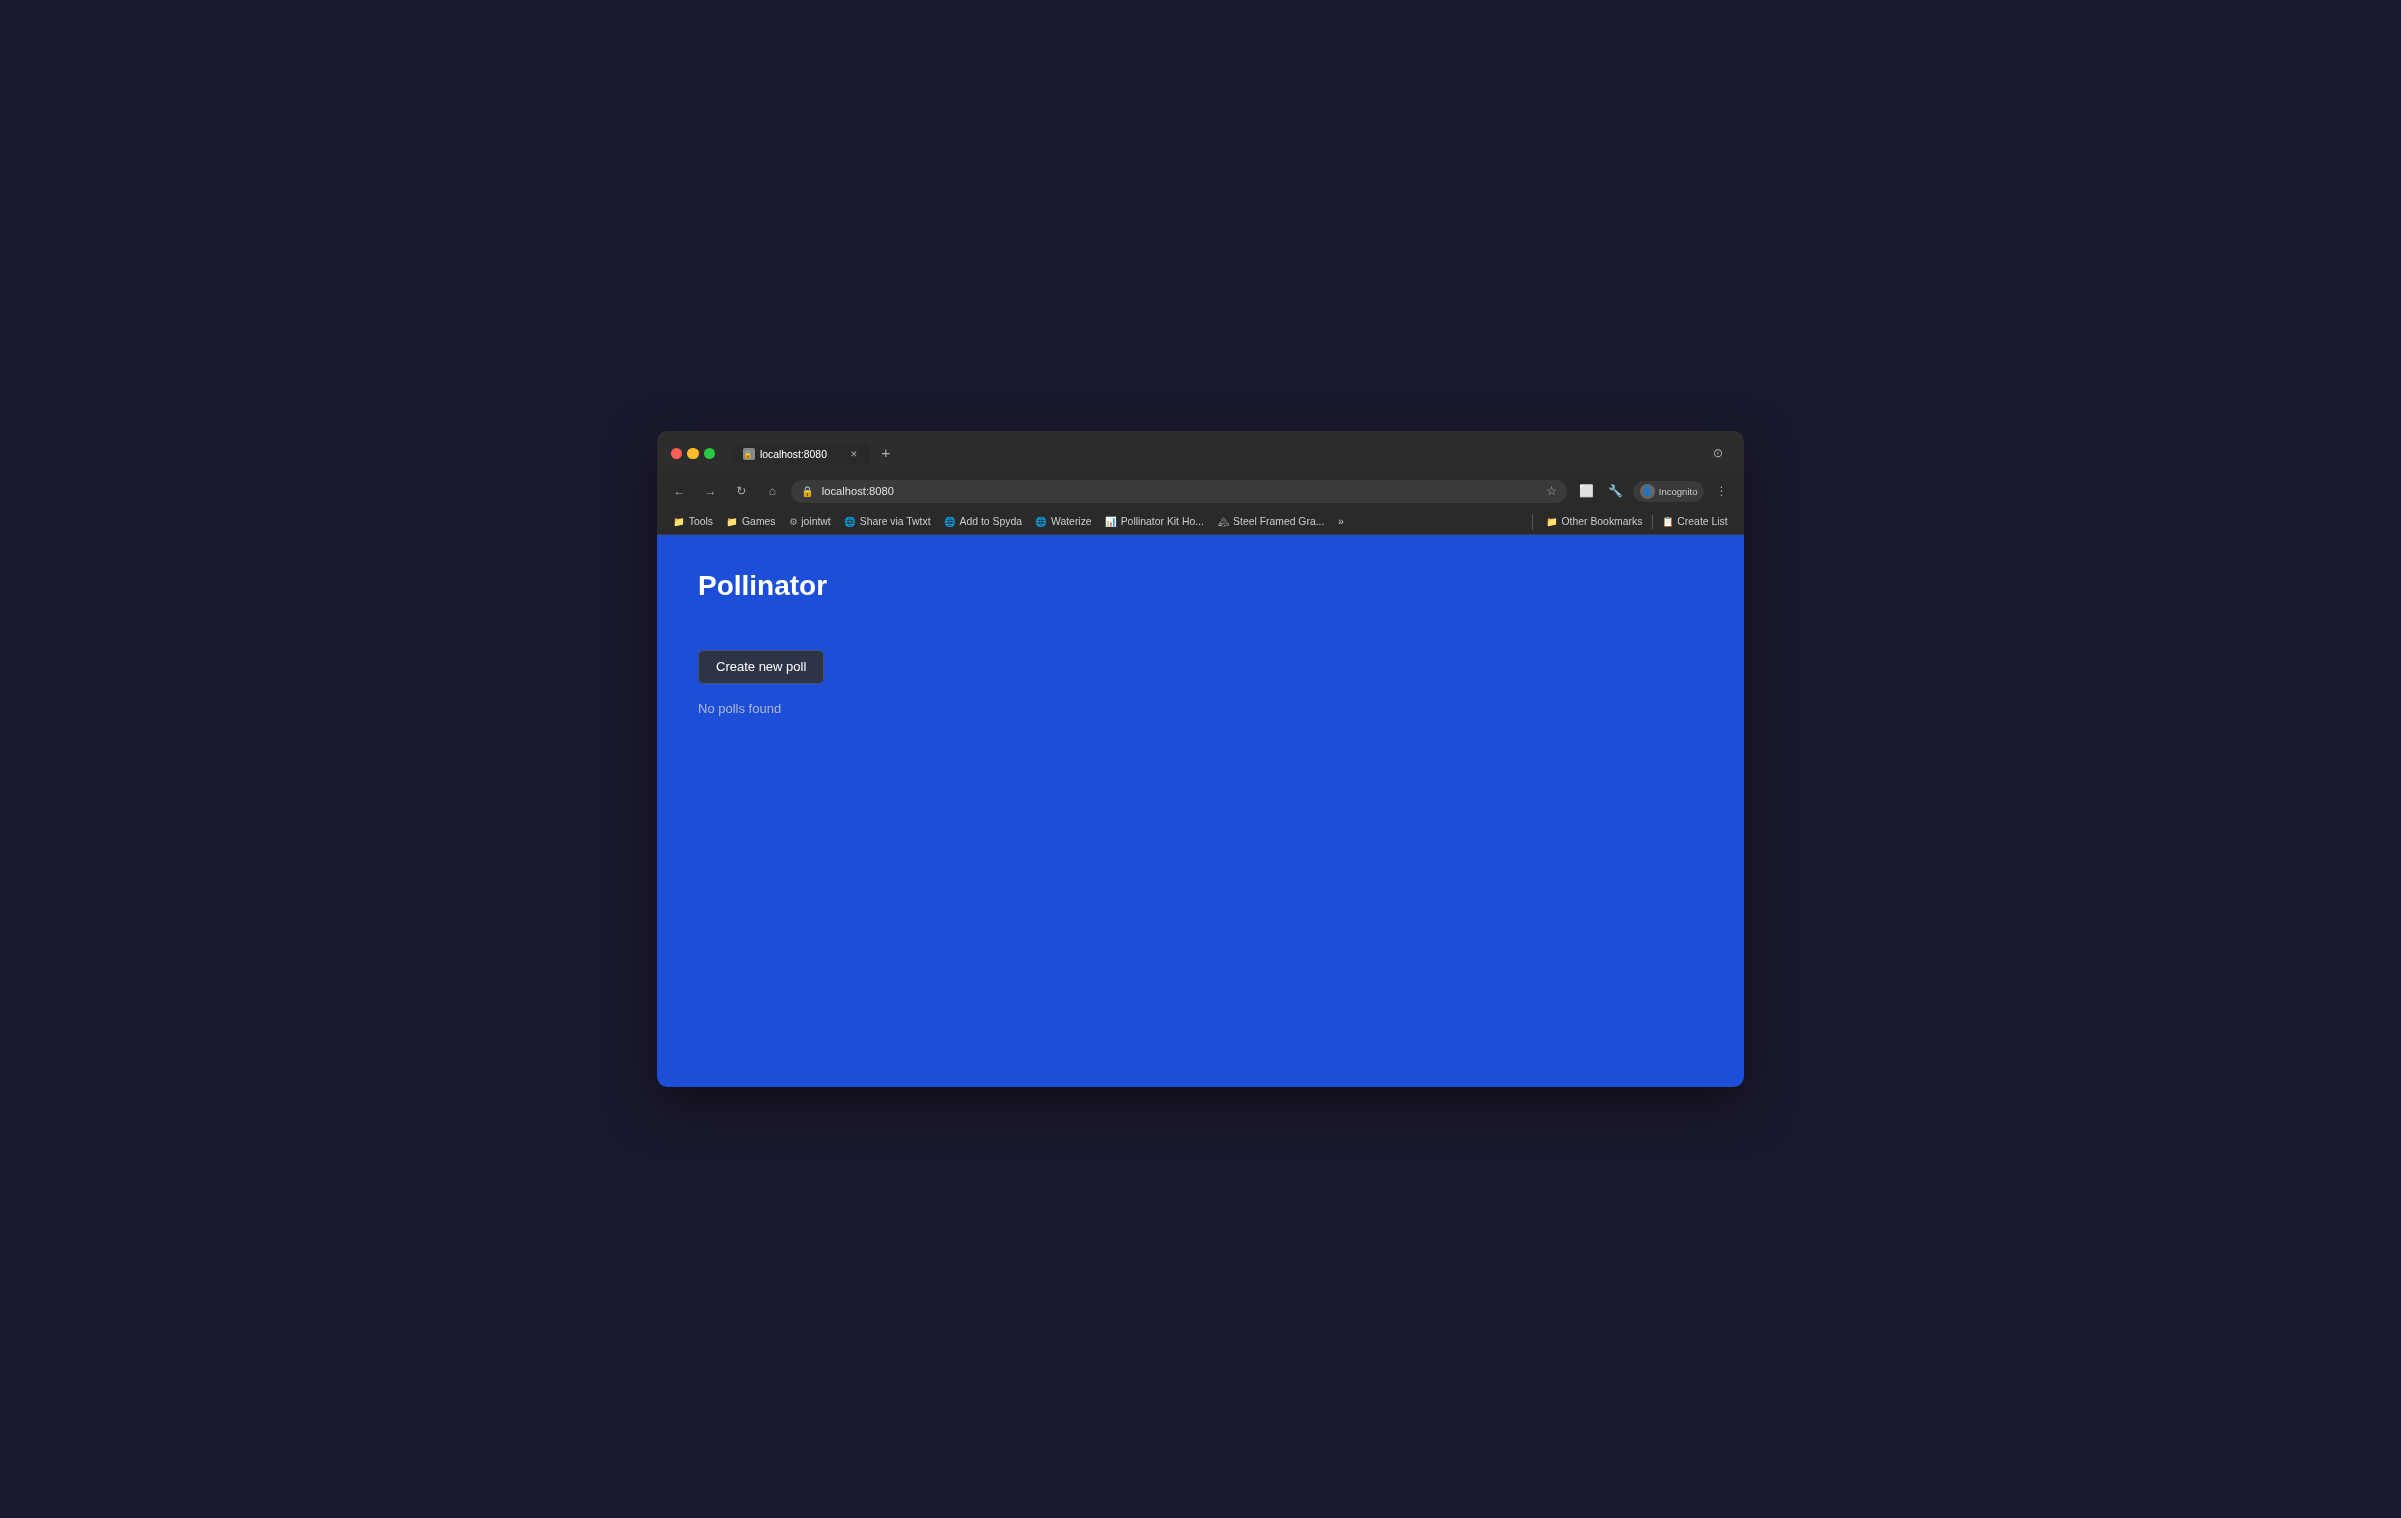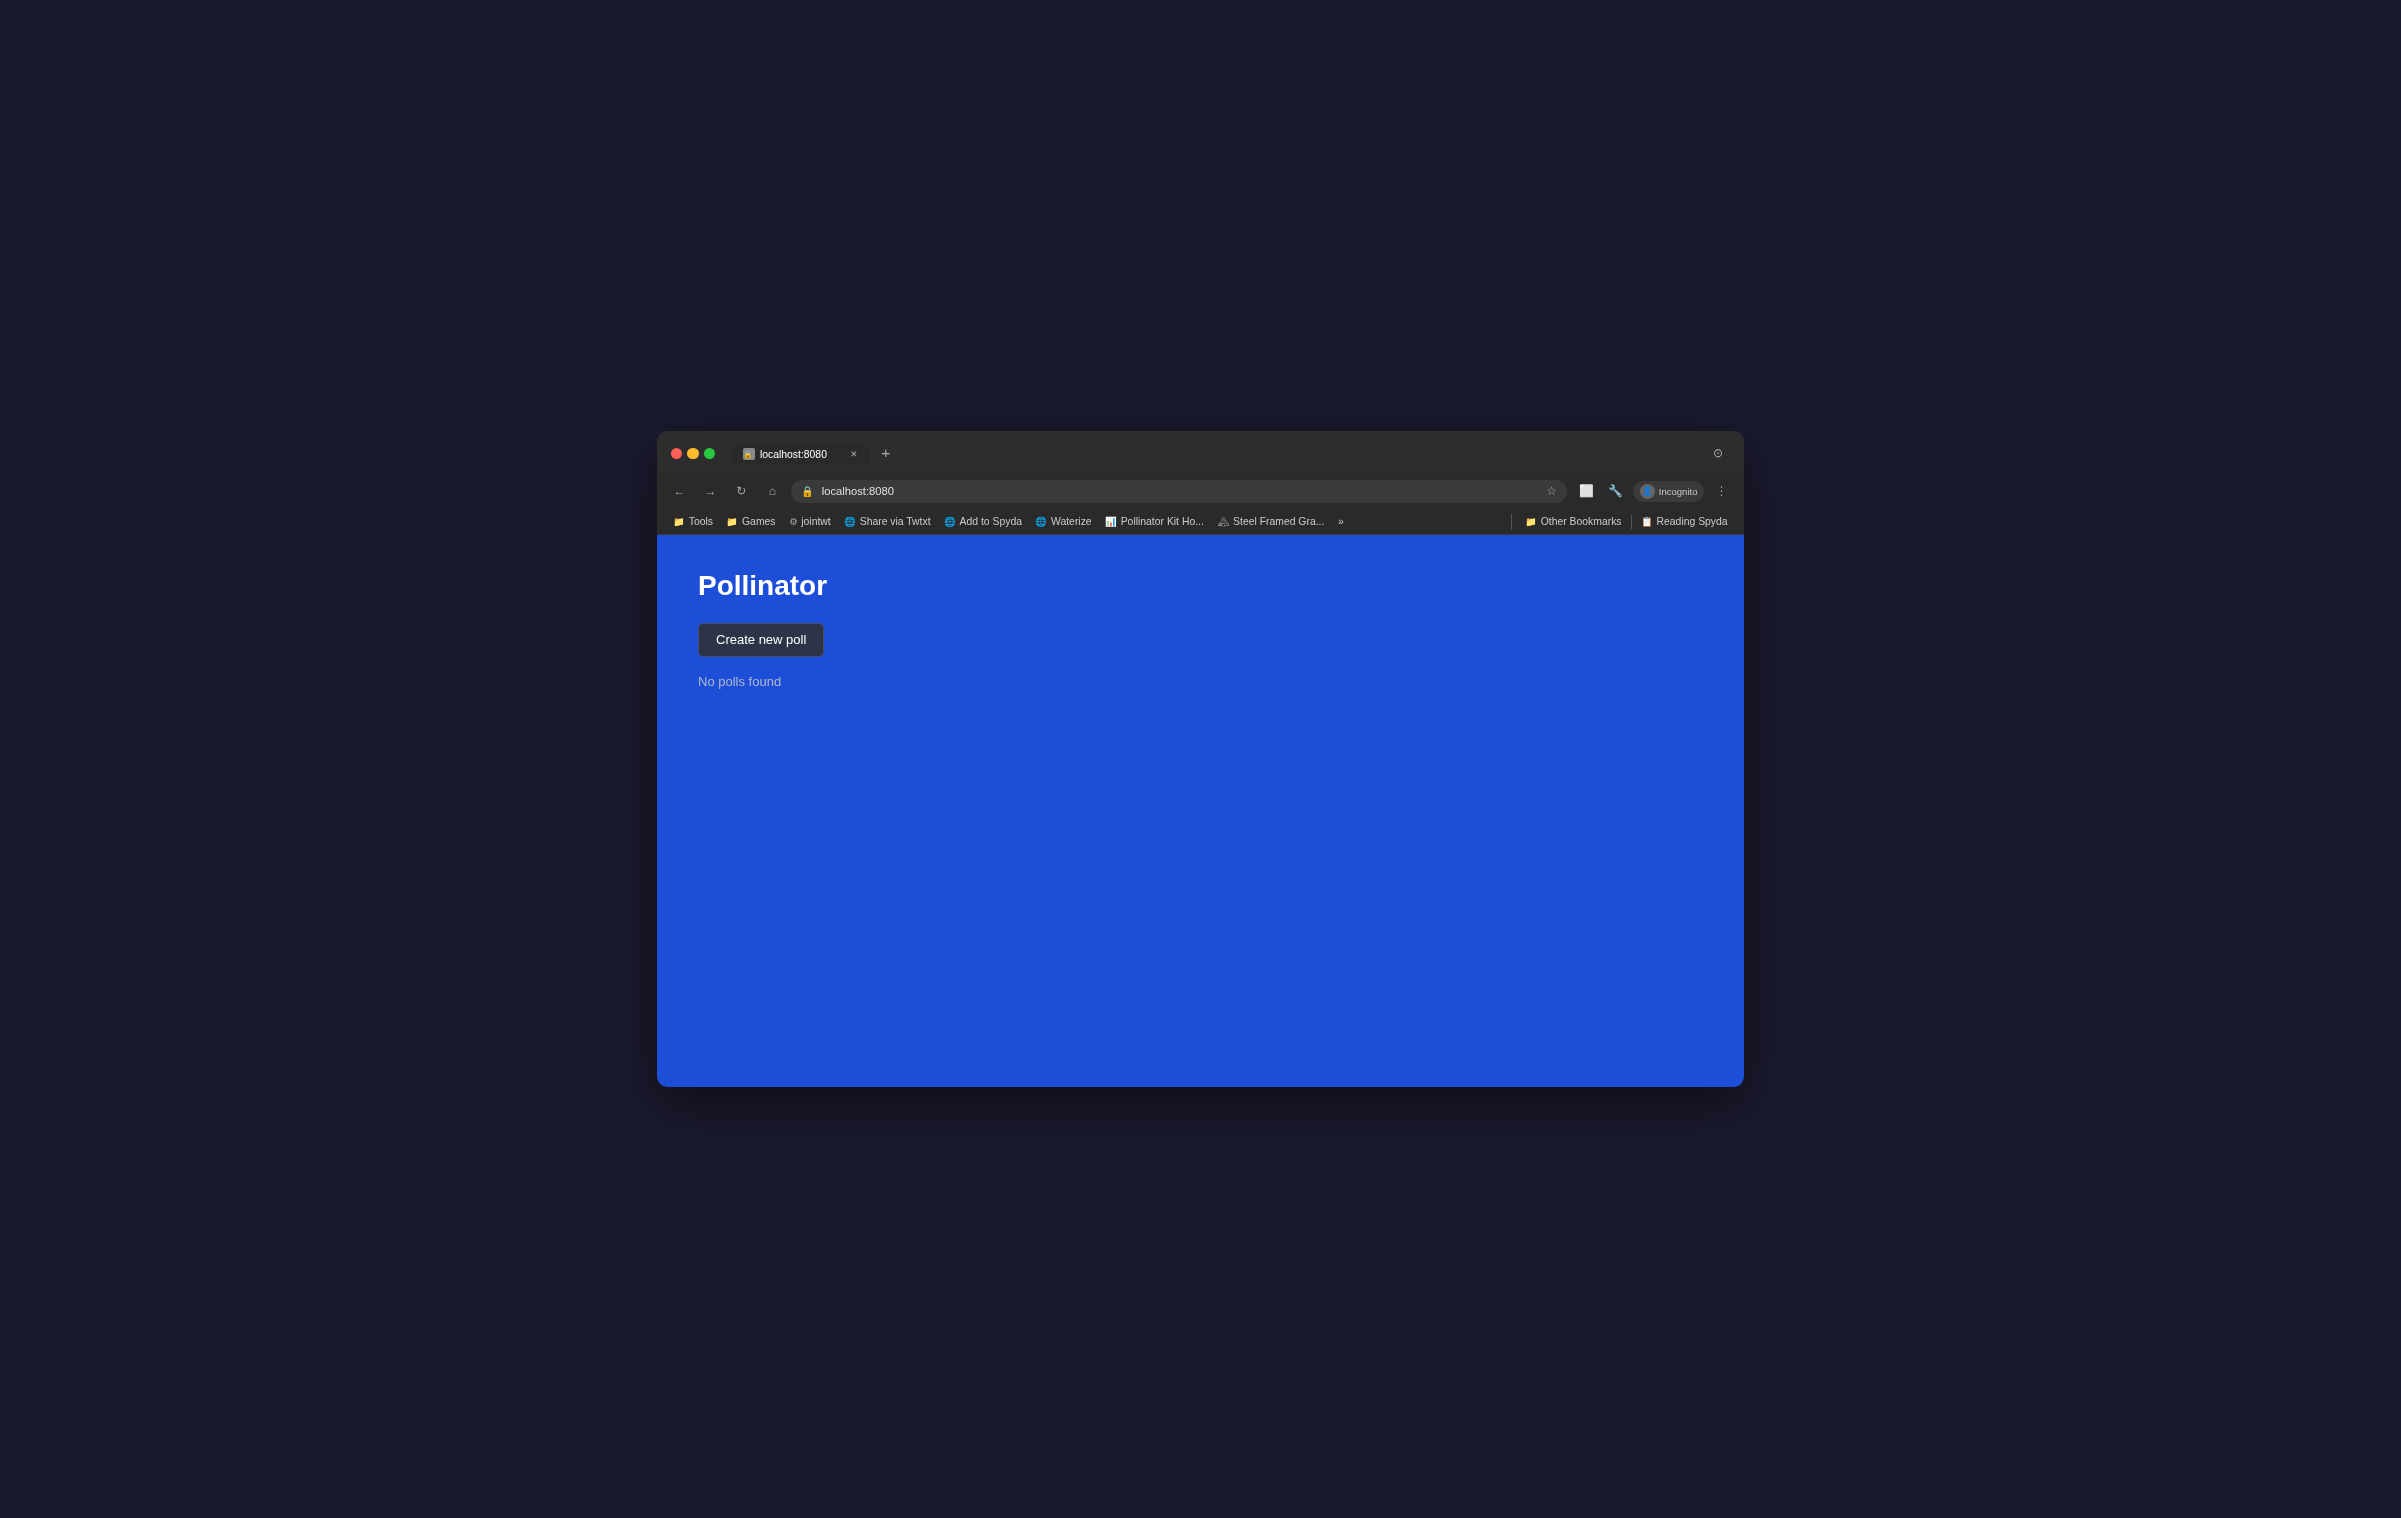--- a/index.html
+++ b/index.html
@@ -285,20 +285,21 @@
     .create-poll-btn {
       background: #2d3447;
       color: #ffffff;
       border: 1.7px solid #4a5068;
       border-radius: 5.2px;
       padding: 8.6px 17px;
       font-size: 13px;
       cursor: pointer;
       display: inline-block;
       margin-bottom: 17px;
+      margin-top: 27px;
     }
 
     .no-polls-text {
       color: #b0b8cc;
       font-size: 13px;
     }
 
     .divider {
       width: 0.9px;
       height: 14px;
@@ -406,21 +407,21 @@
     <div class="bookmarks-spacer"></div>
 
     <div class="bookmarks-right">
       <div class="bookmark-item">
         <span class="bookmark-icon">📁</span>
         <span>Other Bookmarks</span>
       </div>
       <div class="divider"></div>
       <div class="bookmark-item">
         <span class="bookmark-icon">📋</span>
-        <span>Reading Spyda</span>
+        <span>Create List</span>
       </div>
     </div>
   </div>
 
   <div class="page-content">
     <h1 class="app-title">Pollinator</h1>
     <button class="create-poll-btn">Create new poll</button>
     <p class="no-polls-text">No polls found</p>
   </div>
 

